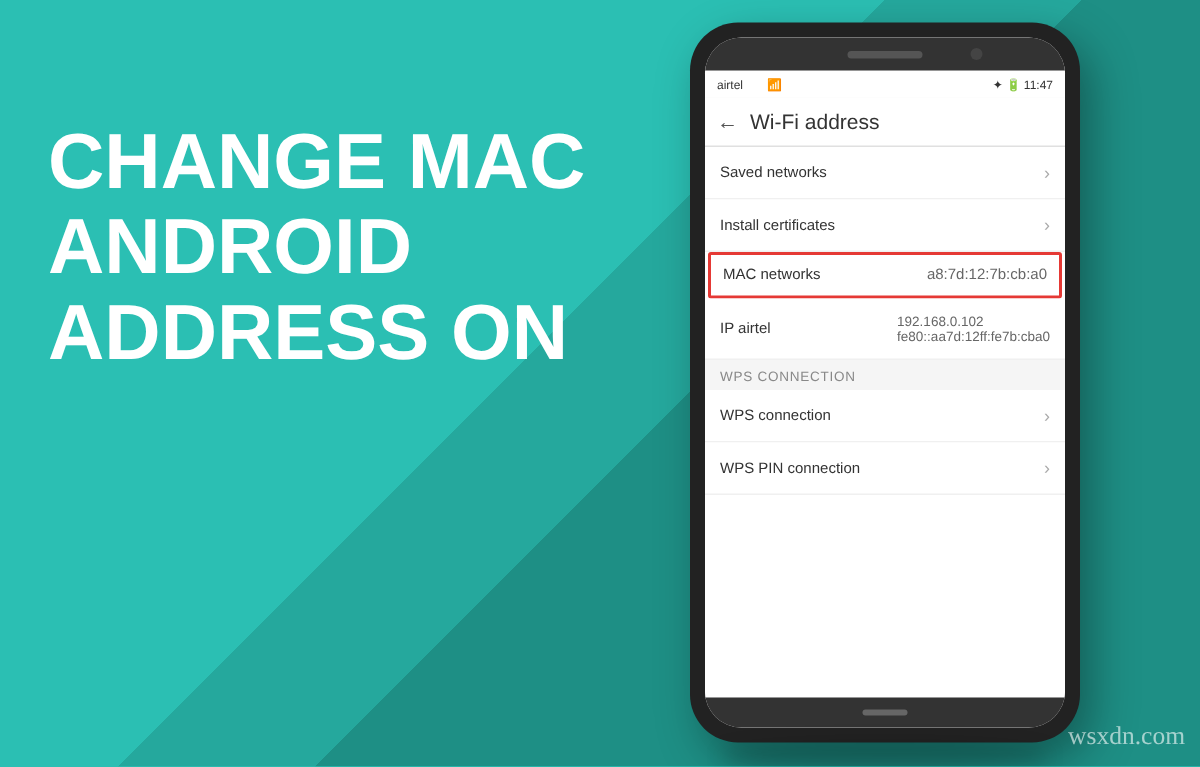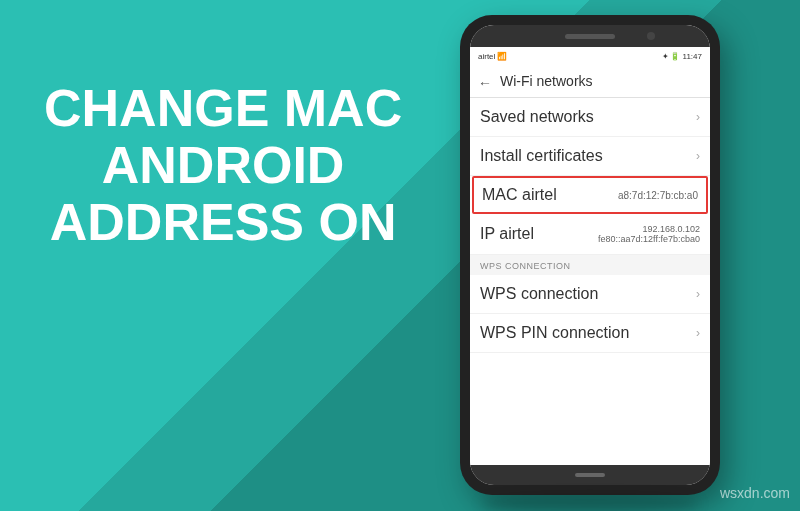--- a/index.html
+++ b/index.html
@@ -18,31 +18,30 @@
       position: absolute;
       top: 0; left: 0;
       width: 100%; height: 100%;
       background: linear-gradient(135deg, #2bbfb3 0%, #2bbfb3 45%, #25a89d 45%, #25a89d 55%, #1e8f85 55%, #1e8f85 100%);
       z-index: 0;
     }
 
     
     .left-text {
       position: absolute;
-      left: 44px;
+      left: 32px;
       top: 80px;
       z-index: 2;
       color: white;
       font-weight: 900;
       font-size: 52px;
       line-height: 1.1;
       text-transform: uppercase;
       font-family: Arial Black, Arial, sans-serif;
       max-width: 360px;
-      text-align: center;
     }
 
     
     .phone-wrapper {
       position: absolute;
       right: 80px;
       top: 15px;
       z-index: 3;
     }
 
@@ -112,21 +111,21 @@
       background: white;
       height: 18px;
       display: flex;
       align-items: center;
       justify-content: space-between;
       padding: 0 8px;
       font-size: 8px;
       color: #333;
     }
 
-    .status-left { display: flex; align-items: center; gap: 2px; }
+    .status-left { display: flex; align-items: center; gap: 16px; }
     .status-right { display: flex; align-items: center; gap: 2px; }
 
     
     .app-header {
       background: white;
       padding: 8px 10px 8px 8px;
       display: flex;
       align-items: center;
       gap: 8px;
       border-bottom: 1px solid #e0e0e0;
@@ -160,21 +159,21 @@
     }
 
     .settings-item.highlighted {
       border: 2px solid #e53935;
       margin: 0 2px;
       border-radius: 2px;
       padding: 8px 8px;
     }
 
     .settings-item-label {
-      font-size: 16px;
+      font-size: 10px;
       color: #333;
     }
 
     .settings-item-value {
       font-size: 10px;
       color: #666;
       text-align: center;
     }
 
     .settings-item-chevron {
@@ -207,23 +206,23 @@
       background: #666;
       border-radius: 2px;
     }
 
     
     .watermark {
       position: absolute;
       bottom: 10px;
       right: 10px;
       z-index: 5;
-      font-size: 14px;
+      font-size: 17px;
       color: rgba(255,255,255,0.6);
-      font-family: Liberation Sans, sans-serif;
+      font-family: Liberation Serif, serif;
     }
   </style>
 </head>
 <body>
 
 <div class="bg-shadow"></div>
 
 <div class="left-text">
   <div>CHANGE MAC</div>
   <div>ANDROID</div>
@@ -246,43 +245,43 @@
         </div>
         <div class="status-right">
           <span>✦</span>
           <span>🔋</span>
           <span>11:47</span>
         </div>
       </div>
 
       <div class="app-header">
         <span class="back-arrow">←</span>
-        <span class="app-title">Wi-Fi networks</span>
+        <span class="app-title">Wi-Fi address</span>
       </div>
 
       <div class="settings-list">
 
         <div class="settings-item">
           <span class="settings-item-label">Saved networks</span>
           <span class="settings-item-chevron">›</span>
         </div>
 
         <div class="settings-item">
           <span class="settings-item-label">Install certificates</span>
           <span class="settings-item-chevron">›</span>
         </div>
 
         <div class="settings-item highlighted">
-          <span class="settings-item-label">MAC airtel</span>
+          <span class="settings-item-label">MAC networks</span>
           <span class="settings-item-value">a8:7d:12:7b:cb:a0</span>
         </div>
 
         <div class="settings-item">
           <span class="settings-item-label">IP airtel</span>
-          <span class="settings-item-value" style="font-size:9px; color:#666; text-align:right;">192.168.0.102<br>fe80::aa7d:12ff:fe7b:cba0</span>
+          <span class="settings-item-value" style="font-size:9px; color:#666; text-align:left;">192.168.0.102<br>fe80::aa7d:12ff:fe7b:cba0</span>
         </div>
 
         <div class="section-header">
           <span>WPS CONNECTION</span>
         </div>
 
         <div class="settings-item">
           <span class="settings-item-label">WPS connection</span>
           <span class="settings-item-chevron">›</span>
         </div>

